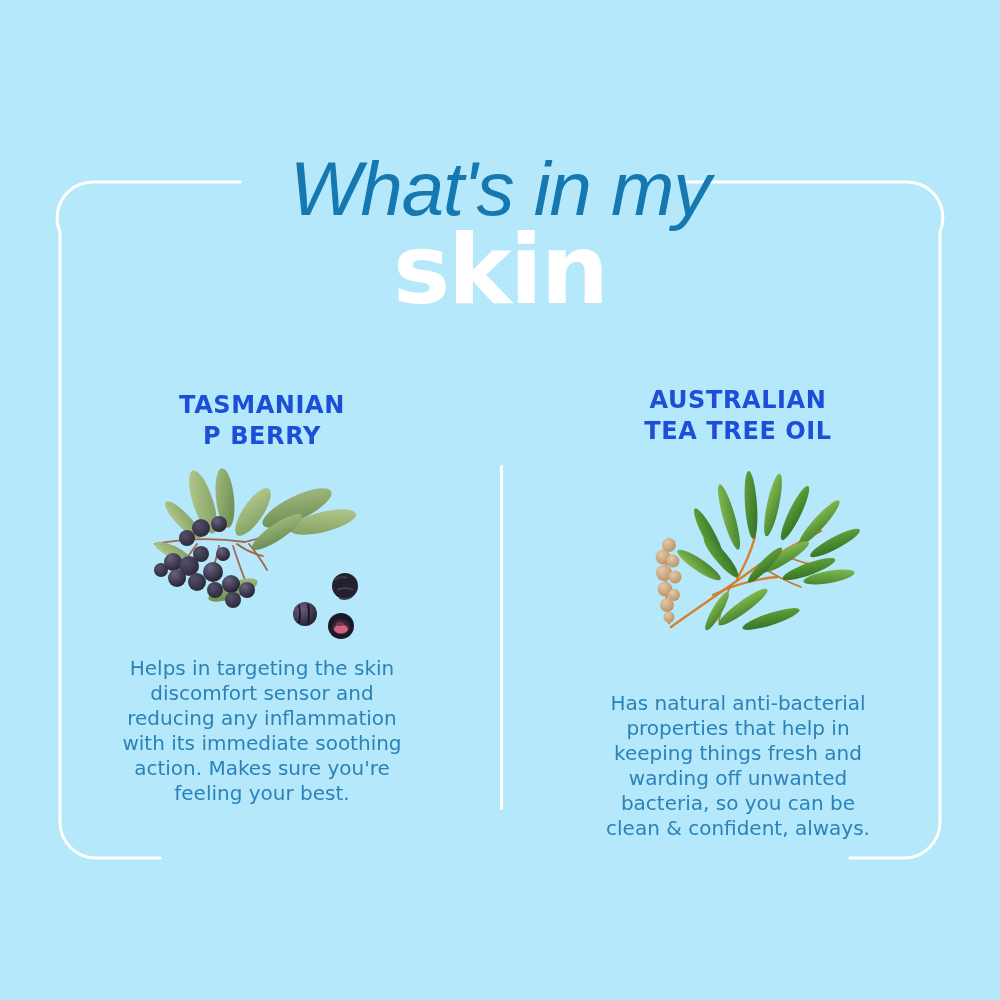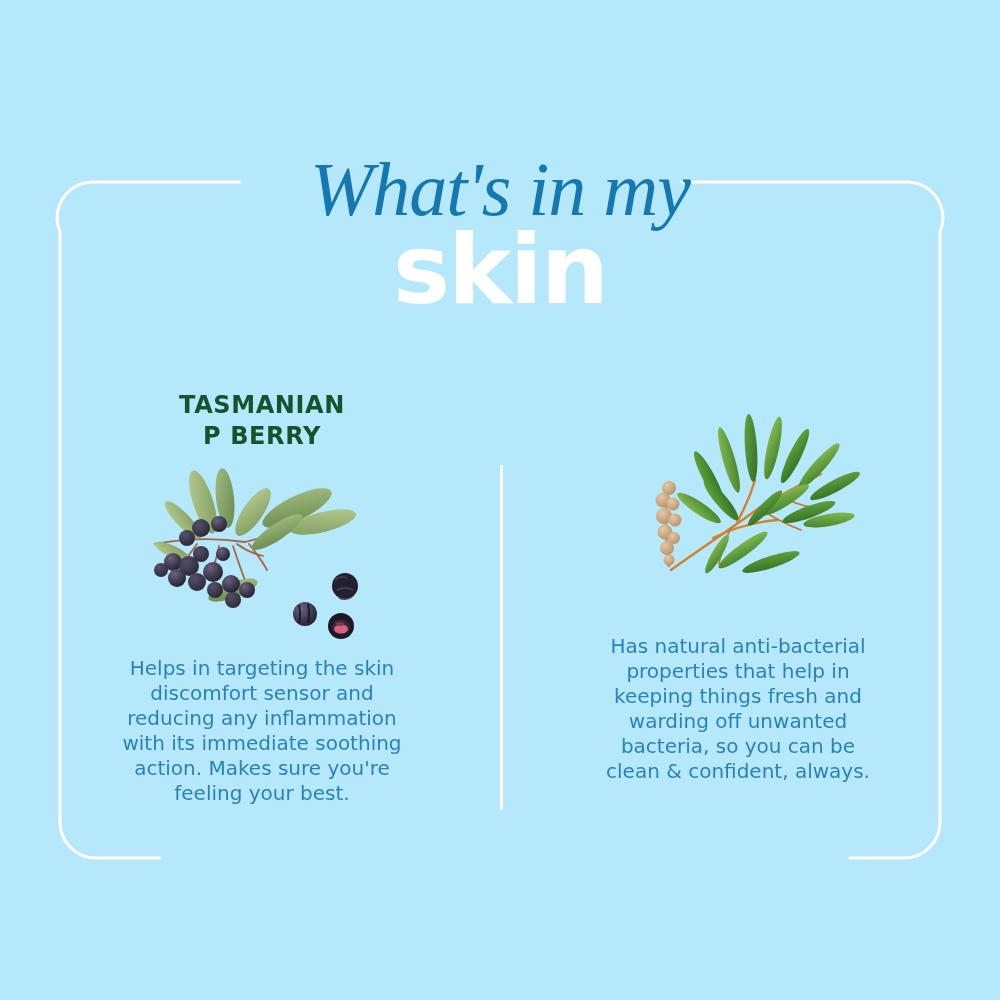--- a/index.html
+++ b/index.html
@@ -11,21 +11,21 @@
     overflow:hidden;
   }
 
   
   .frame { position:absolute; left:60px; top:182px; width:880px; height:676px; pointer-events:none; }
   .frame svg { width:100%; height:100%; overflow:visible; display:block; }
 
   
   .title-block { position:absolute; left:0; top:150px; width:1000px; text-align:center; }
   .title-script {
-    font-family:Liberation Serif, serif;
+    font-family:Liberation Sans, sans-serif;
     font-style:italic;
     font-weight:400;
     font-size:76px;
     line-height:78px;
     letter-spacing:-1px;
     color:#1578b0;
     display:block;
   }
   .title-bold {
     font-family:"DejaVu Sans", sans-serif;
@@ -43,21 +43,21 @@
     position:absolute;
     left:60px; top:390px;
     width:880px; height:480px;
     display:flex;
   }
   .col { width:50%; display:flex; flex-direction:column; align-items:center; }
   .col-left  { padding-right:36px; }
   .col-right { padding-left:36px; }
 
   .ing-heading {
-    color:#14532d;
+    color:#1d4ed8;
     font-family:"DejaVu Sans", sans-serif;
     font-weight:700;
     font-size:24px;
     line-height:31px;
     letter-spacing:.6px;
     text-align:center;
     white-space:pre-line;
   }
   .col-right .ing-heading { margin-top:-5px; }
 
@@ -203,20 +203,22 @@
 
     <div class="ing-body">Helps in targeting the skin
 discomfort sensor and
 reducing any inflammation
 with its immediate soothing
 action. Makes sure you're
 feeling your best.</div>
   </div>
 
   <div class="col col-right">
+    <div class="ing-heading">AUSTRALIAN
+TEA TREE OIL</div>
 
     <div class="art-wrap">
       <svg viewBox="0 0 250 190">
         <defs>
           <linearGradient id="ttA" x1="0" y1="0" x2="1" y2="1">
             <stop offset="0" stop-color="#67a83e"></stop>
               <stop offset="1" stop-color="#2f6b23"></stop>
           </linearGradient>
           <linearGradient id="ttB" x1="0" y1="0" x2="1" y2="1">
             <stop offset="0" stop-color="#8cc254"></stop>

